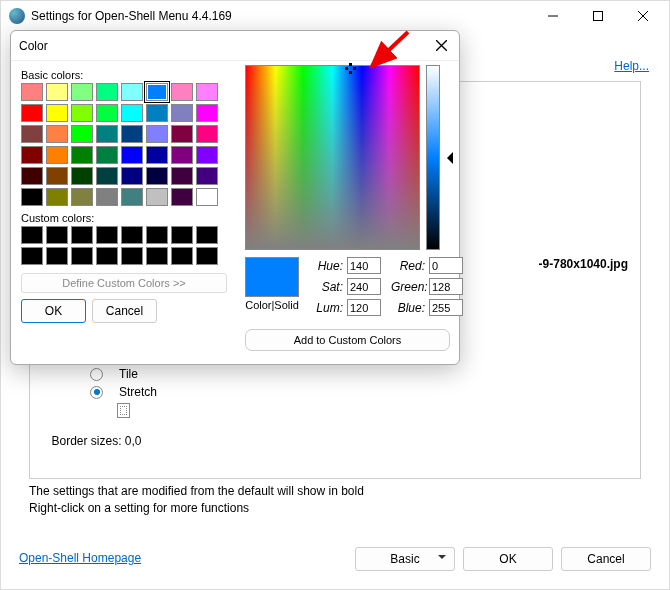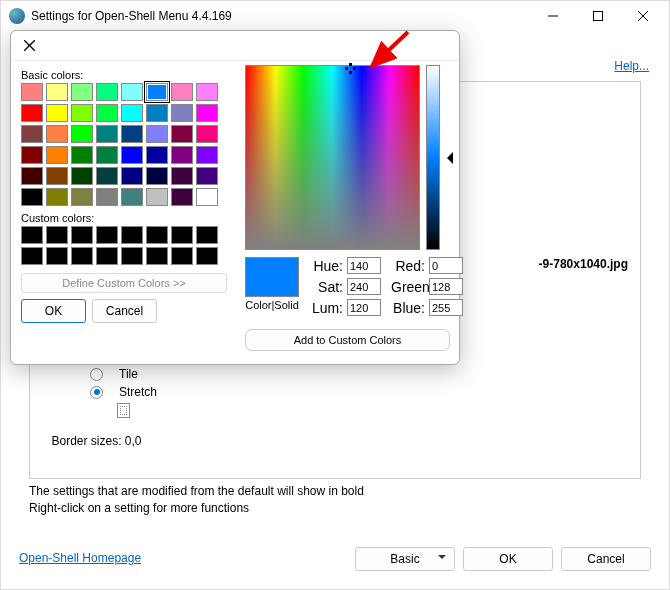--- a/index.html
+++ b/index.html
@@ -58,21 +58,21 @@
 .crosshair::after { left:0; top:4px; width:3px; height:3px; box-shadow: 8px 0 #000; }
 
 .lum-strip { position: absolute; left: 415px; top: 34px; width: 14px; height: 185px; border: 1px solid #888; background: linear-gradient(to bottom, #ffffff 0%, #0080ff 50%, #000000 100%); }
 .lum-arrow { position: absolute; left: 430px; top: 121px; width: 0; height: 0; border: 6px solid transparent; border-right-color: #000; }
 
 .cd-bottom-right { position: absolute; left: 234px; top: 226px; display: flex; gap: 10px; align-items: flex-start; }
 .color-solid { width: 54px; height: 40px; background: #0080ff; border: 1px solid #888; }
 .cs-label { font-size: 11px; text-align: center; margin-top: 2px; }
 .num-col { display: flex; flex-direction: column; gap: 4px; }
 .num-row { display: flex; align-items: center; gap: 4px; }
-.num-row label { width: 34px; text-align: right; font-size: 14px; }
+.num-row label { width: 34px; text-align: right; font-size: 12px; font-style: italic; }
 .num-row input { width: 34px; height: 17px; font-size: 11px; padding: 0 2px; border: 1px solid #888; }
 
 .add-custom { position: absolute; left: 234px; top: 298px; width: 205px; padding: 4px 0; font-size: 11px; background: #fdfdfd; border: 1px solid #ccc; border-radius: 7px; text-align: center; }
 
 .arrow-annot { position: absolute; left: 366px; top: 28px; z-index: 50; pointer-events: none; }
 </style>
 </head>
 <body>
 
 <div class="main-window">
@@ -128,20 +128,21 @@
 
   <div class="bottom-buttons">
     <div class="btn dropdown">Basic</div>
     <div class="btn">OK</div>
     <div class="btn">Cancel</div>
   </div>
 </div>
 
 <div class="color-dialog">
   <div class="cd-title">
+    <span>Color</span>
     <div class="cd-close">
       <svg width="11" height="11" viewBox="0 0 10 10">
           <line x1="0" y1="0" x2="10" y2="10" stroke="#000" stroke-width="1.2"></line>
           <line x1="10" y1="0" x2="0" y2="10" stroke="#000" stroke-width="1.2"></line>
         </svg>
     </div>
   </div>
   <div class="cd-body">
     <div class="section-label">Basic colors:</div>
     <div class="basic-colors" id="basic-colors">

